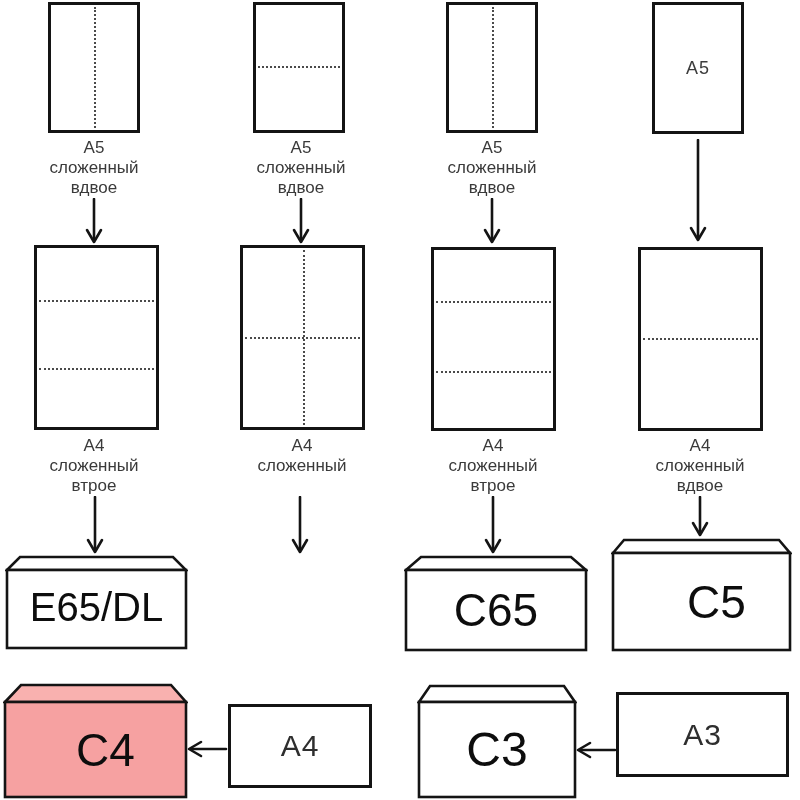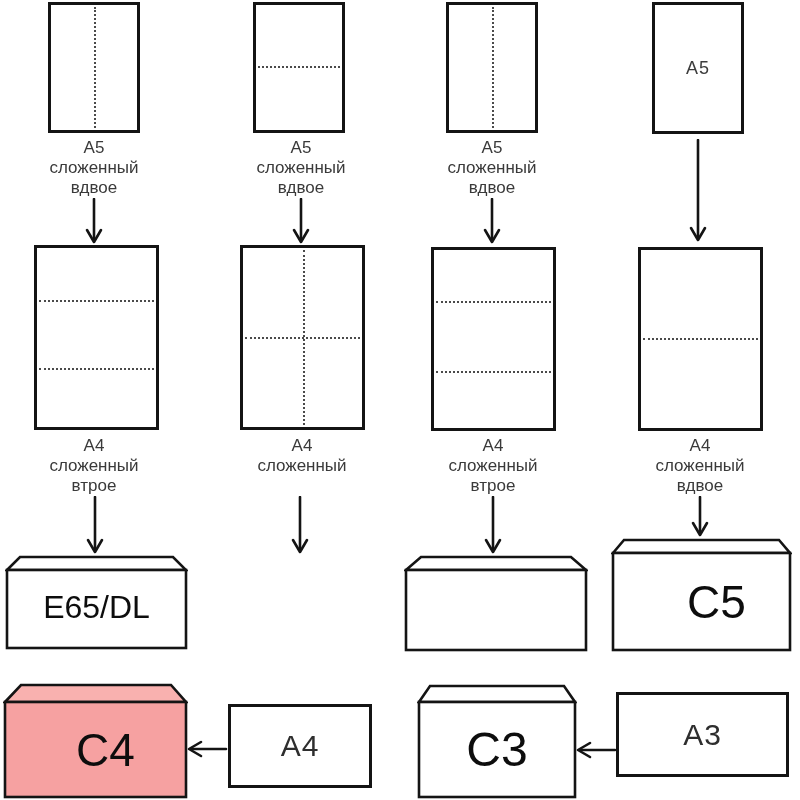--- a/index.html
+++ b/index.html
@@ -82,21 +82,21 @@
   </div>
   <svg class="arrow" style="left:84px; top:496px;" width="22" height="58" viewBox="0 0 22 58">
     <line x1="11" y1="1" x2="11" y2="53"></line>
       <path d="M4 44 L11 56 L18 44"></path>
   </svg>
   <div class="env" style="left:5px; top:554px; width:183px; height:96px;">
     <svg width="183" height="96" viewBox="0 0 183 96">
       <polygon points="2,16 15,3 168,3 181,16" fill="#ffffff" stroke="#141414" stroke-width="2.6" stroke-linejoin="miter"></polygon>
       <rect x="2" y="16" width="179" height="78" fill="#ffffff" stroke="#141414" stroke-width="2.6"></rect>
     </svg>
-    <span class="env-label" style="top:16px; bottom:6px; font-size:32px;">E65/DL</span>
+    <span class="env-label" style="top:16px; bottom:6px; font-size:40px;">E65/DL</span>
   </div>
 
   <div class="sheet" style="left:253px; top:2px; width:92px; height:131px;">
     <div class="fold-h" style="top:61px;"></div>
   </div>
   <div class="lbl" style="left:221px; top:138px;">
     <span>A5</span>
     <span>сложенный</span>
     <span>вдвое</span>
   </div>
@@ -140,20 +140,21 @@
   </div>
   <svg class="arrow" style="left:482px; top:496px;" width="22" height="58" viewBox="0 0 22 58">
     <line x1="11" y1="1" x2="11" y2="53"></line>
       <path d="M4 44 L11 56 L18 44"></path>
   </svg>
   <div class="env" style="left:404px; top:554px; width:184px; height:98px;">
     <svg width="184" height="98" viewBox="0 0 184 98">
       <polygon points="2,16 17,3 167,3 182,16" fill="#ffffff" stroke="#141414" stroke-width="2.6" stroke-linejoin="miter"></polygon>
       <rect x="2" y="16" width="180" height="80" fill="#ffffff" stroke="#141414" stroke-width="2.6"></rect>
     </svg>
+    <span class="env-label" style="top:16px; bottom:2px; font-size:46px;">C65</span>
   </div>
 
   <div class="sheet" style="left:652px; top:2px; width:92px; height:132px;">
     <div class="sheet-center">
       <span class="inner-a5">A5</span>
     </div>
   </div>
   <svg class="arrow" style="left:687px; top:139px;" width="22" height="103" viewBox="0 0 22 103">
     <line x1="11" y1="1" x2="11" y2="98"></line>
       <path d="M4 89 L11 101 L18 89"></path>

